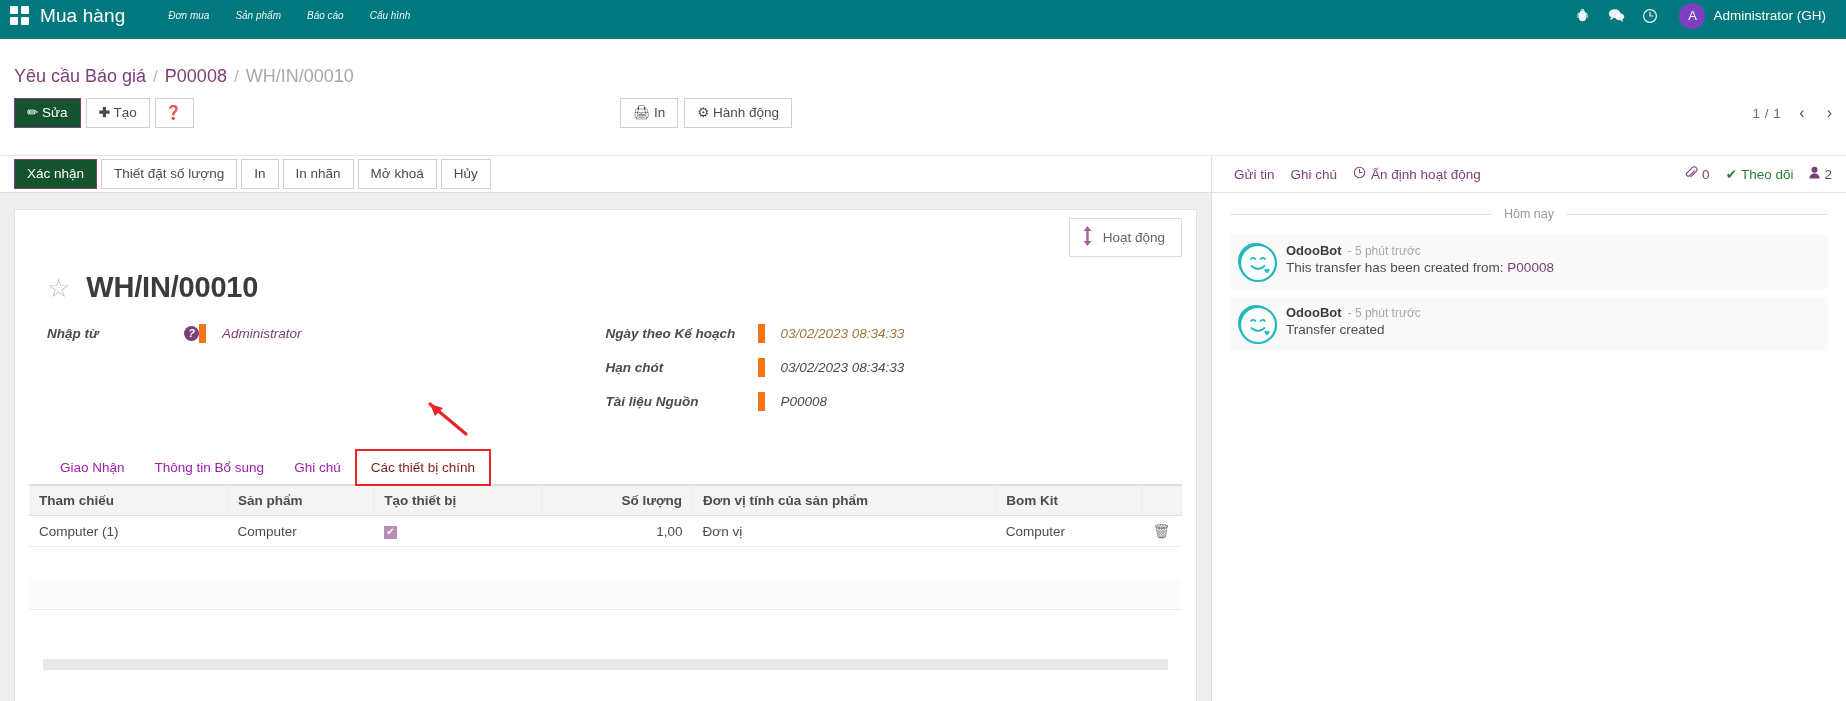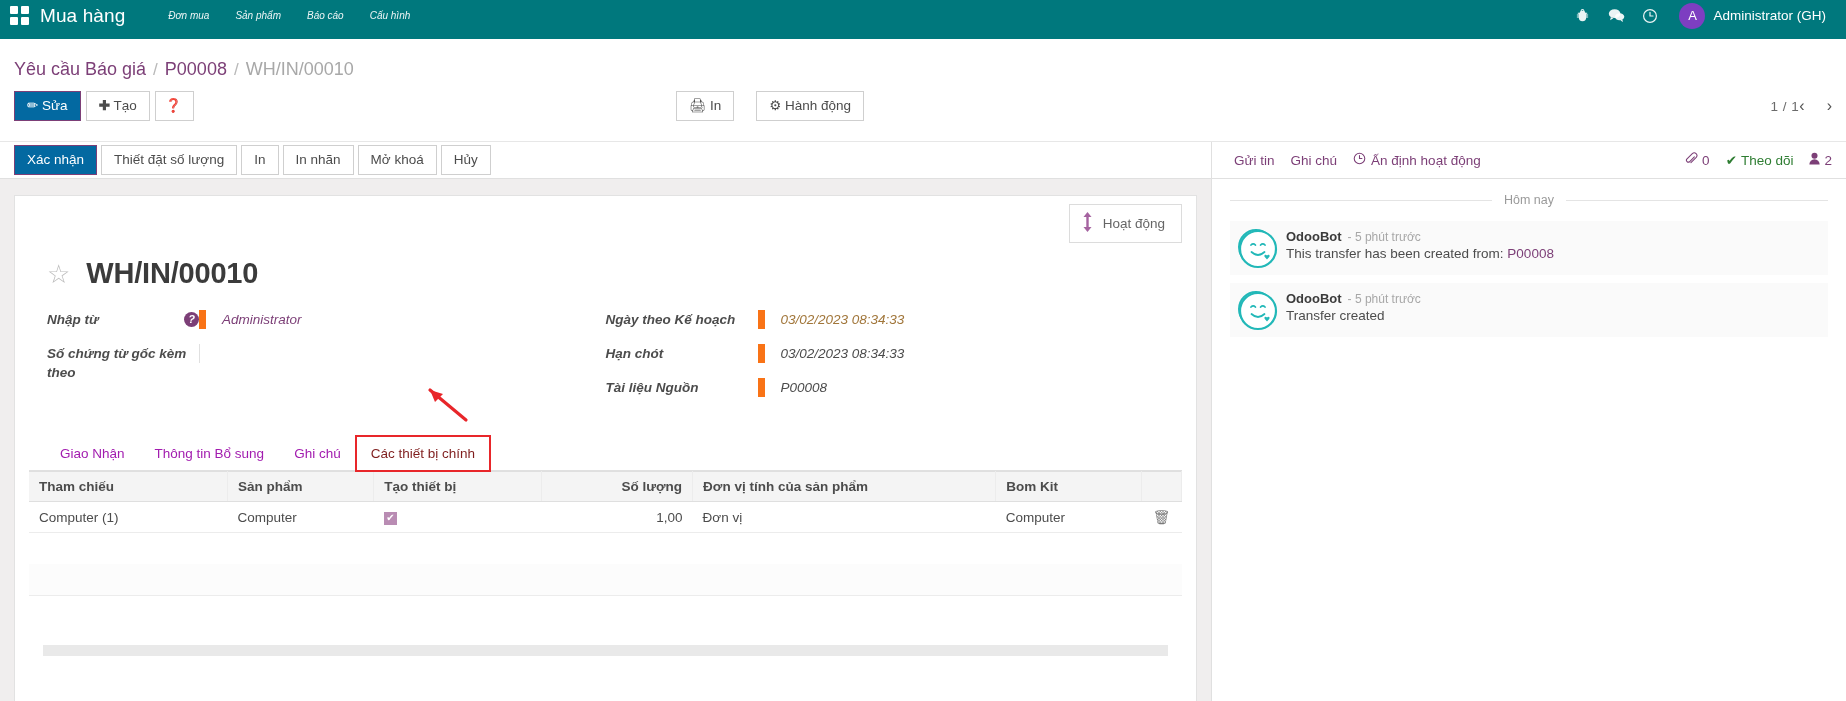--- a/index.html
+++ b/index.html
@@ -72,21 +72,21 @@
     color: #fff;
     display: flex; align-items: center; justify-content: center;
     font-size: 13px;
   }
   .user-name { font-size: 13.5px; color: #fff; white-space: nowrap; }
 
   
   .control-panel {
     background: #fff;
     border-bottom: 1px solid #e7e7e7;
-    padding: 9px 14px;
+    padding: 16px 14px;
   }
   .breadcrumb {
     padding: 11px 0 2px 0;
     font-size: 18px;
     color: #8f8f8f;
     display: flex;
     align-items: baseline;
     gap: 7px;
     white-space: nowrap;
   }
@@ -110,36 +110,37 @@
     padding: 5px 12px;
     border: 1px solid #cfcfcf;
     background: #fff;
     color: #4c4c4c;
     cursor: pointer;
     line-height: 18px;
     white-space: nowrap;
     border-radius: 0;
   }
   .btn-primary {
-    background: #0369a1;
+    background: #14532d;
     border-color: #7c3f77;
     color: #fff;
   }
   .cp-left { display: flex; gap: 5px; align-items: center; }
   .btn-icon-only { padding: 5px 10px; font-weight: bold; }
   .cp-center {
     position: absolute;
-    left: 662px;
-    display: flex;
-    gap: 22px;
+    left: 606px;
+    display: flex;
+    gap: 6px;
   }
   .cp-right {
     margin-left: auto;
     display: flex;
     align-items: center;
+    gap: 18px;
     font-size: 13.5px;
     color: #6b6b6b;
     justify-content: space-between;
   }
   .pager-value { white-space: nowrap; letter-spacing: .5px; }
   .pager-arrows { display: flex; gap: 22px; align-items: center; }
   .pager-arrows span { cursor: pointer; color: #555; font-size: 16px; line-height: 1; }
 
   
   .statusbar-row {
@@ -598,26 +599,20 @@
         </div>
 
         <div class="o-group">
           <div class="o-col">
             <div class="field-row">
               <div class="field-label">
                 <span class="lbl-text">Nhập từ</span>
                 <span class="help-dot">?</span>
               </div>
               <div class="field-value link">Administrator</div>
-            </div>
-            <div class="field-row">
-              <div class="field-label">
-                <span class="lbl-text">Số chứng từ gốc kèm theo</span>
-              </div>
-              <div class="field-value empty"></div>
             </div>
           </div>
 
           <div class="o-col">
             <div class="field-row">
               <div class="field-label">
                 <span class="lbl-text">Ngày theo Kế hoạch</span>
               </div>
               <div class="field-value warn">03/02/2023 08:34:33</div>
             </div>

